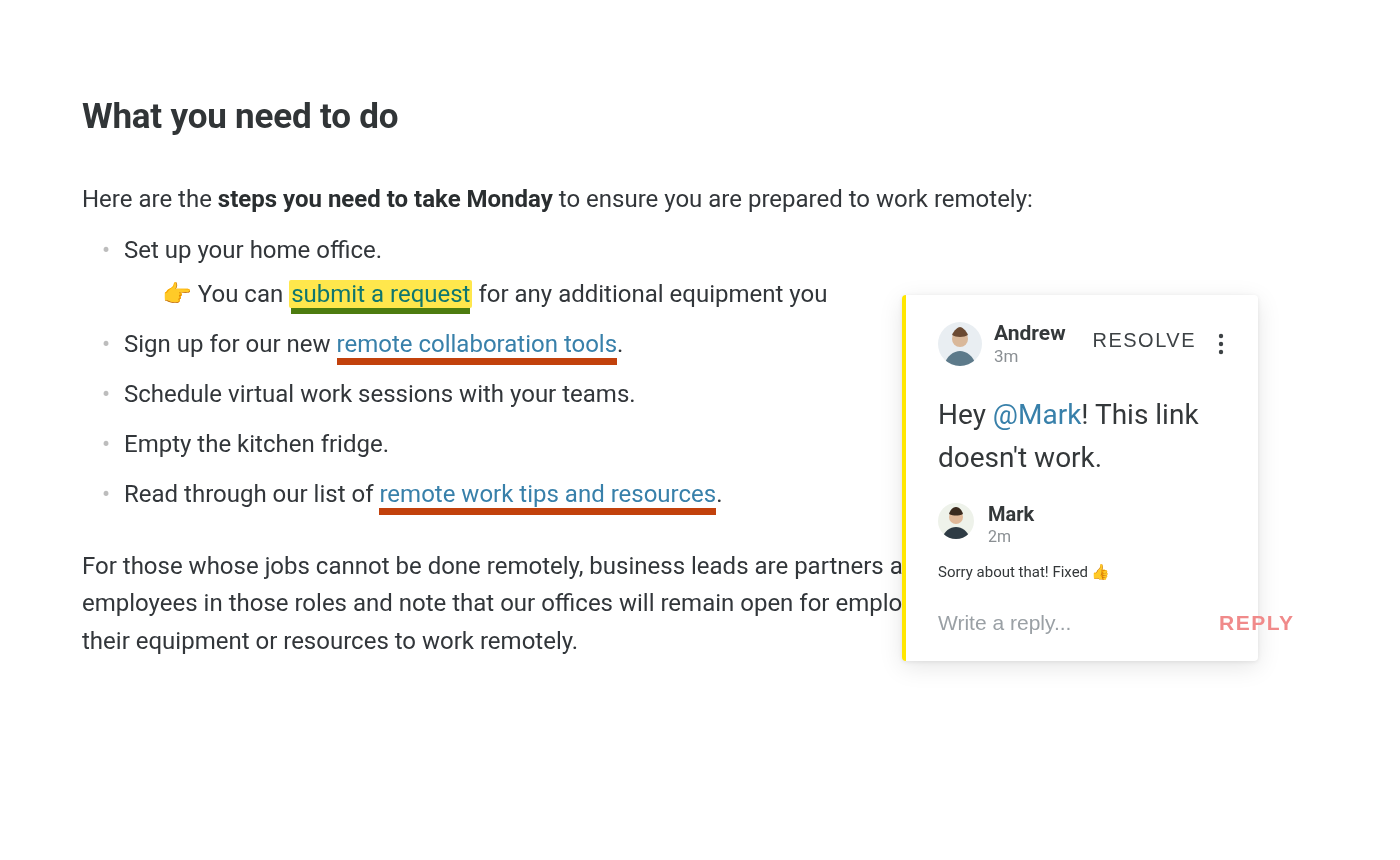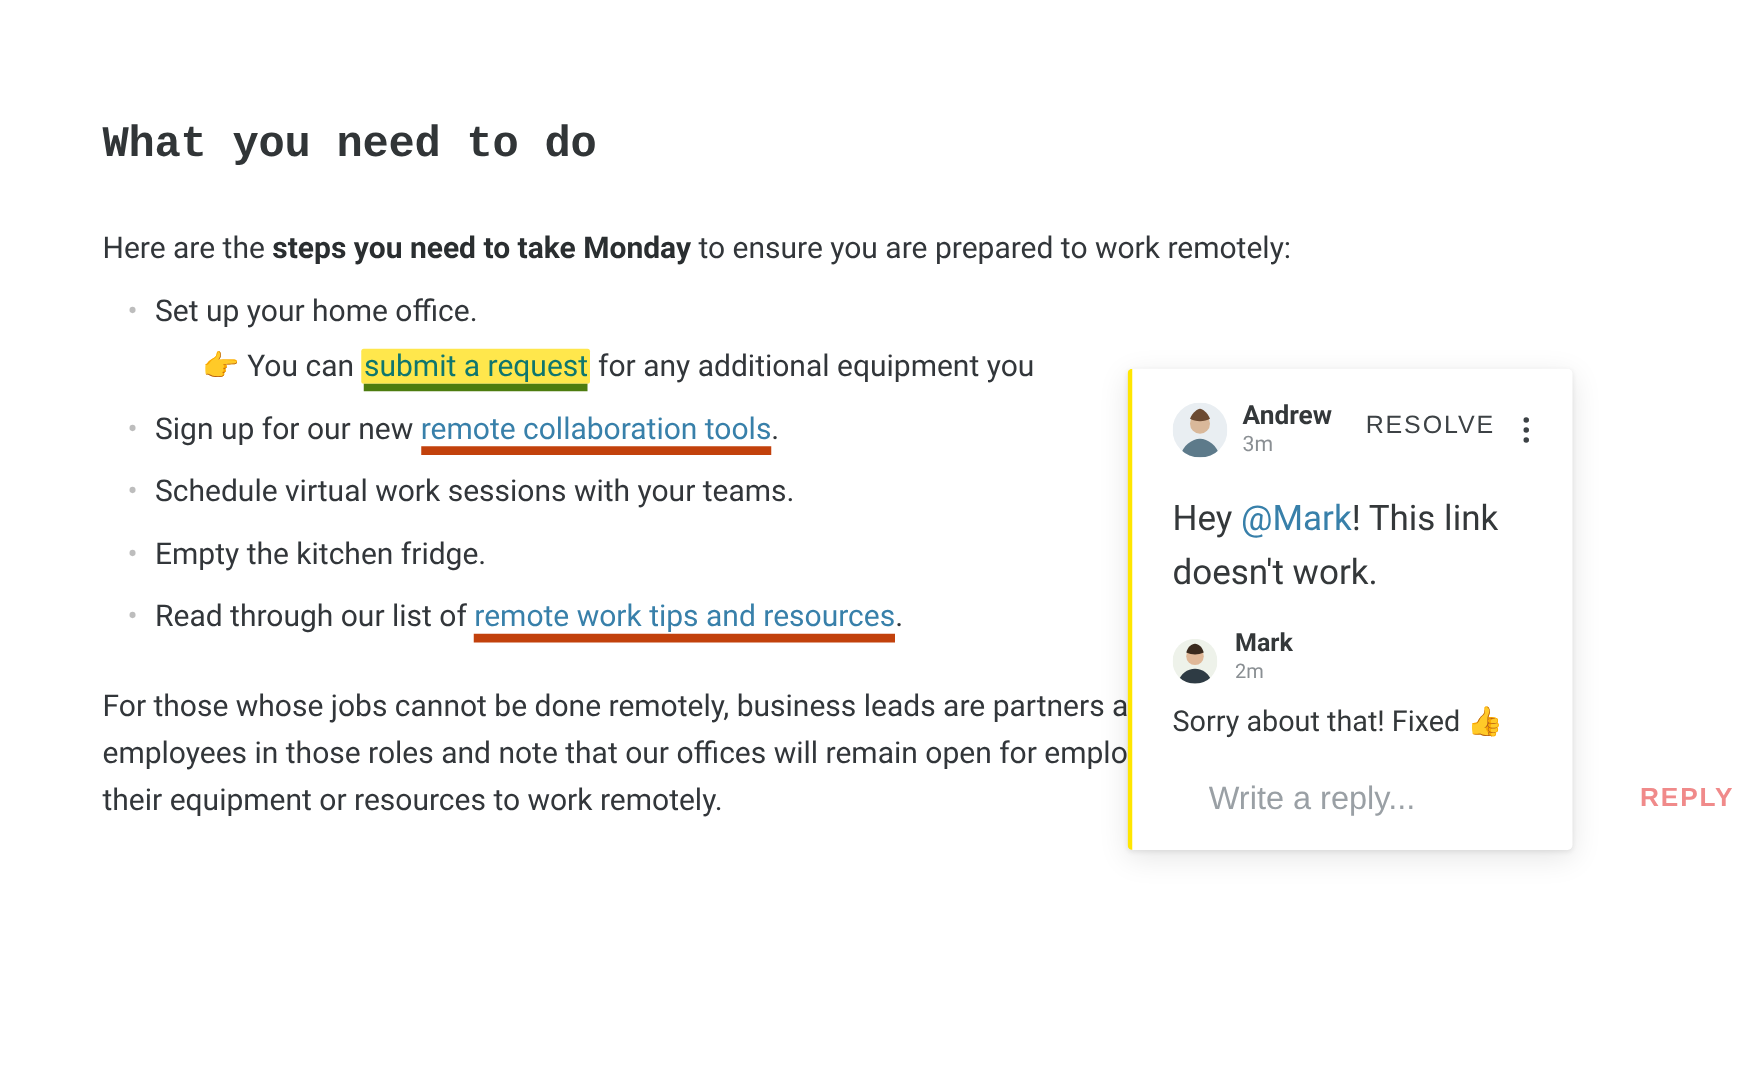--- a/index.html
+++ b/index.html
@@ -18,21 +18,20 @@
   padding: 96px 80px 40px 82px;
   max-width: 1280px;
 }
 
 h1.page-title {
   font-size: 35px;
   font-weight: 700;
   color: #313537;
   margin-bottom: 44px;
   letter-spacing: -0.2px;
-  font-family: Liberation Mono, monospace;
 }
 
 p.intro, p.para {
   font-size: 24px;
   line-height: 1.55;
   color: #32363a;
 }
 
 p.intro { }
 p.para  { margin-top: 36px; }
@@ -164,45 +163,44 @@
   margin-top: 26px;
   padding-right: 10px;
 }
 
 .mention { color: #3880aa; cursor: pointer; }
 
 .reply {
   padding: 14px 30px 4px 32px;
 }
 
-.reply-header { display: flex; align-items: flex-end; gap: 14px; }
+.reply-header { display: flex; align-items: flex-start; gap: 14px; }
 .reply-name { font-weight: 700; font-size: 20px; color: #34383a; }
 .reply-time { font-size: 16px; color: #8a8f93; margin-top: 2px; }
 .reply-body {
-  font-size: 23px;
+  font-size: 15px;
   color: #34383a;
   margin-top: 14px;
   line-height: 1.5;
 }
 
 .reply-bar {
   display: flex;
   align-items: center;
   padding: 24px 30px 26px 32px;
   gap: 10px;
 }
 
 .reply-input {
   flex: 1;
   border: none;
   outline: none;
-  font-size: 26px;
+  font-size: 21px;
   color: #3b82f6;
   background: transparent;
-  margin-left: 29px;
 }
 .reply-input::placeholder { color: #9aa0a5; }
 
 .reply-submit {
   background: none;
   border: none;
   color: #f08a8a;
   font-size: 21px;
   letter-spacing: 1.5px;
   font-weight: 700;

